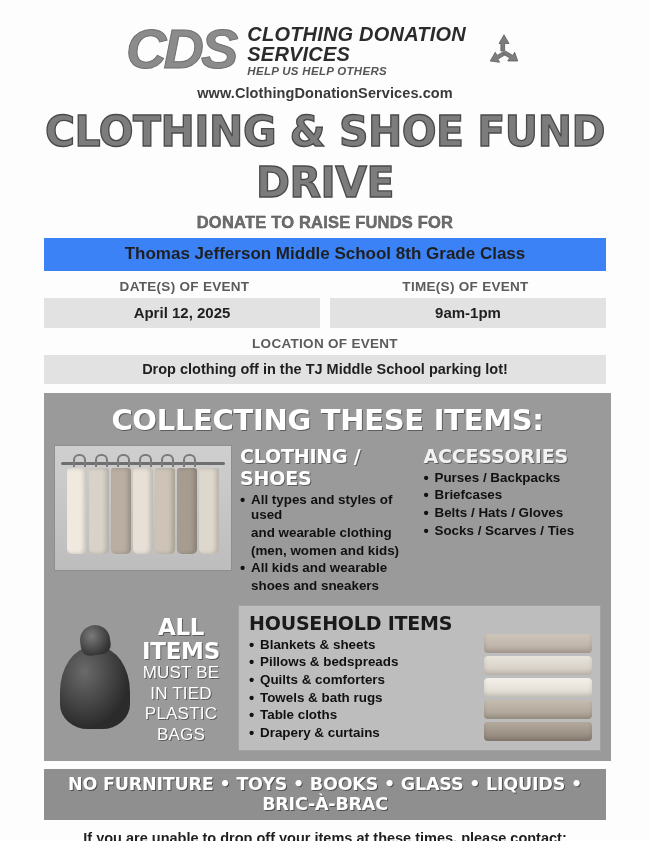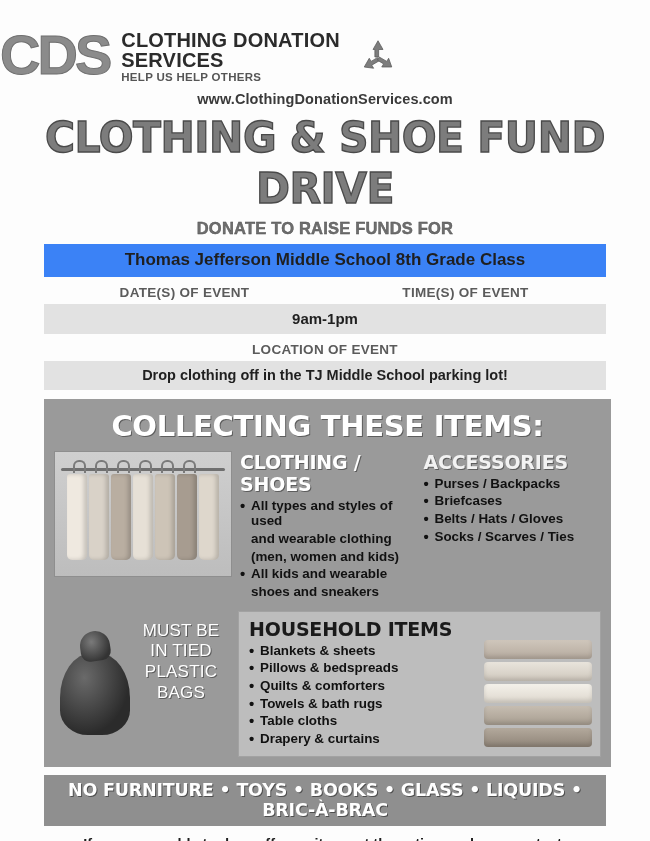--- a/index.html
+++ b/index.html
@@ -17,23 +17,25 @@
   .page {
     position: relative;
     width: 650px;
     height: 841px;
     background: #fdfdfd;
     box-sizing: border-box;
   }
 
   
   .header {
-    padding-top: 30px;
-    display: flex;
+    padding-top: 24px;
+    display: flex;
+    justify-content: center;
     align-items: flex-start;
+    font-style: italic;
   }
   .logo-row {
     display: flex;
     align-items: center;
     gap: 12px;
   }
   .cds-mark {
     font-family: "Liberation Sans", sans-serif;
     font-weight: bold;
     font-size: 56px;
@@ -411,20 +413,21 @@
 
   <div class="main-title">CLOTHING &amp; SHOE FUND DRIVE</div>
   <div class="subtitle">DONATE TO RAISE FUNDS FOR</div>
   <div class="band">Thomas Jefferson Middle School 8th Grade Class</div>
 
   <div class="dt-labels">
     <div class="dt-col">DATE(S) OF EVENT</div>
     <div class="dt-col">TIME(S) OF EVENT</div>
   </div>
   <div class="dt-values">
+    <div class="dt-box">April 12, 2025</div>
     <div class="dt-box">9am-1pm</div>
   </div>
 
   <div class="loc-label">LOCATION OF EVENT</div>
   <div class="loc-box">Drop clothing off in the TJ Middle School parking lot!</div>
 
   <div class="panel">
     <div class="panel-title">COLLECTING THESE ITEMS:</div>
 
     <div class="panel-top">
@@ -471,20 +474,21 @@
 
     <div class="panel-bottom">
 
       <div class="bag-col">
         <div class="allitems-row">
           <div class="bag-photo">
             <div class="bag-body"></div>
             <div class="bag-tie"></div>
           </div>
           <div class="allitems-text">
+            <div class="all-items-h">ALL ITEMS</div>
             <div class="all-items-l">MUST BE</div>
             <div class="all-items-l">IN TIED</div>
             <div class="all-items-l">PLASTIC</div>
             <div class="all-items-l">BAGS</div>
           </div>
         </div>
       </div>
 
       <div class="household">
         <div class="hh-left">

